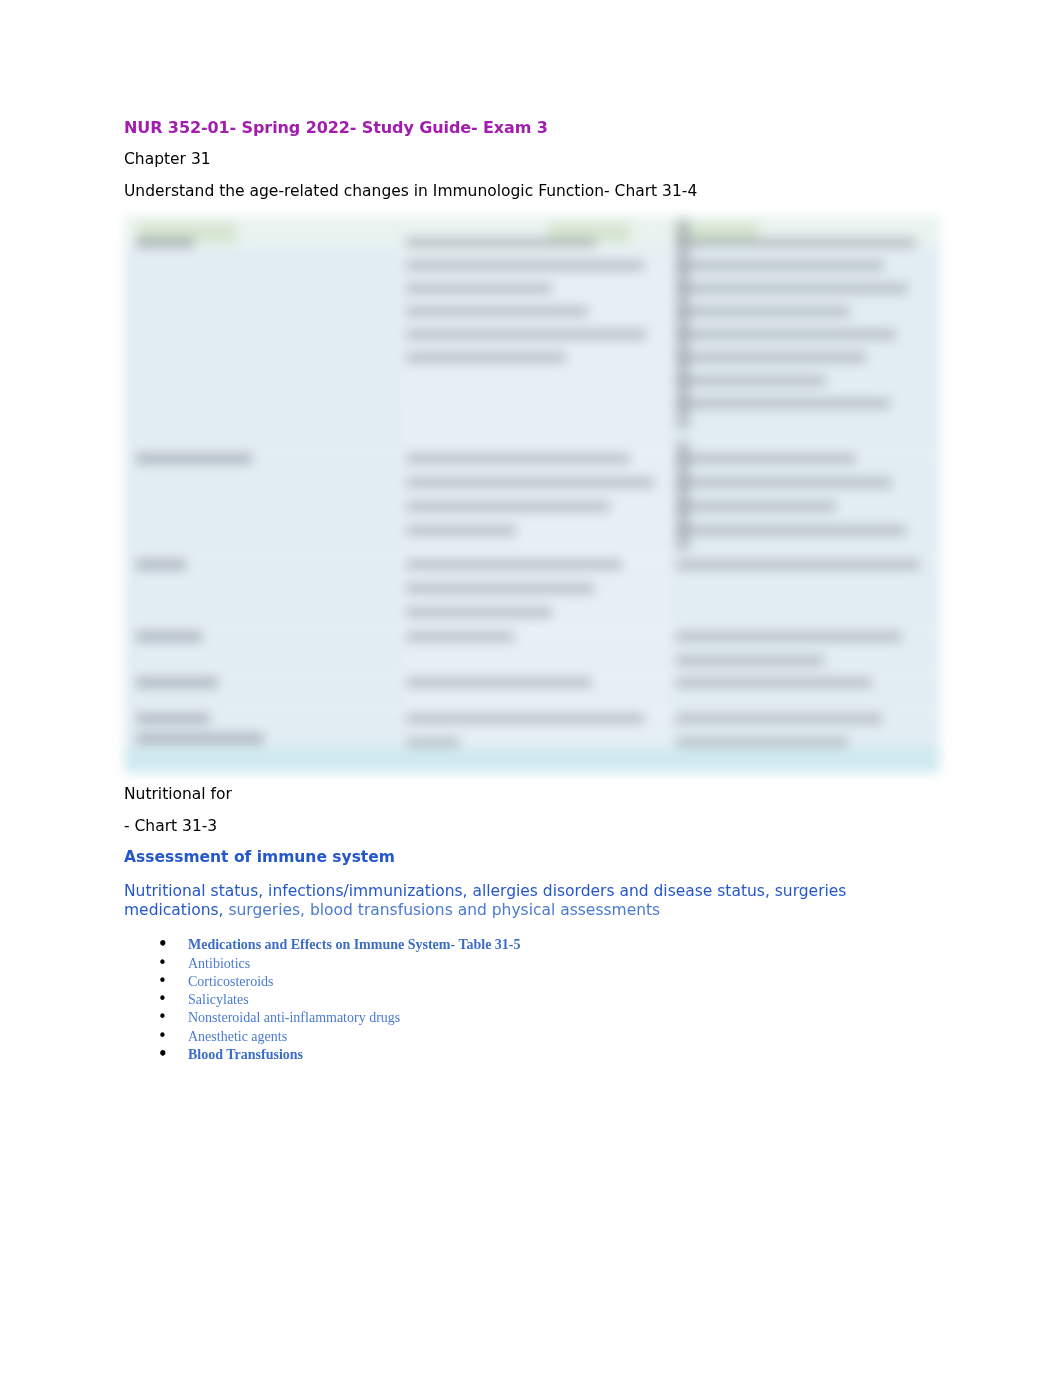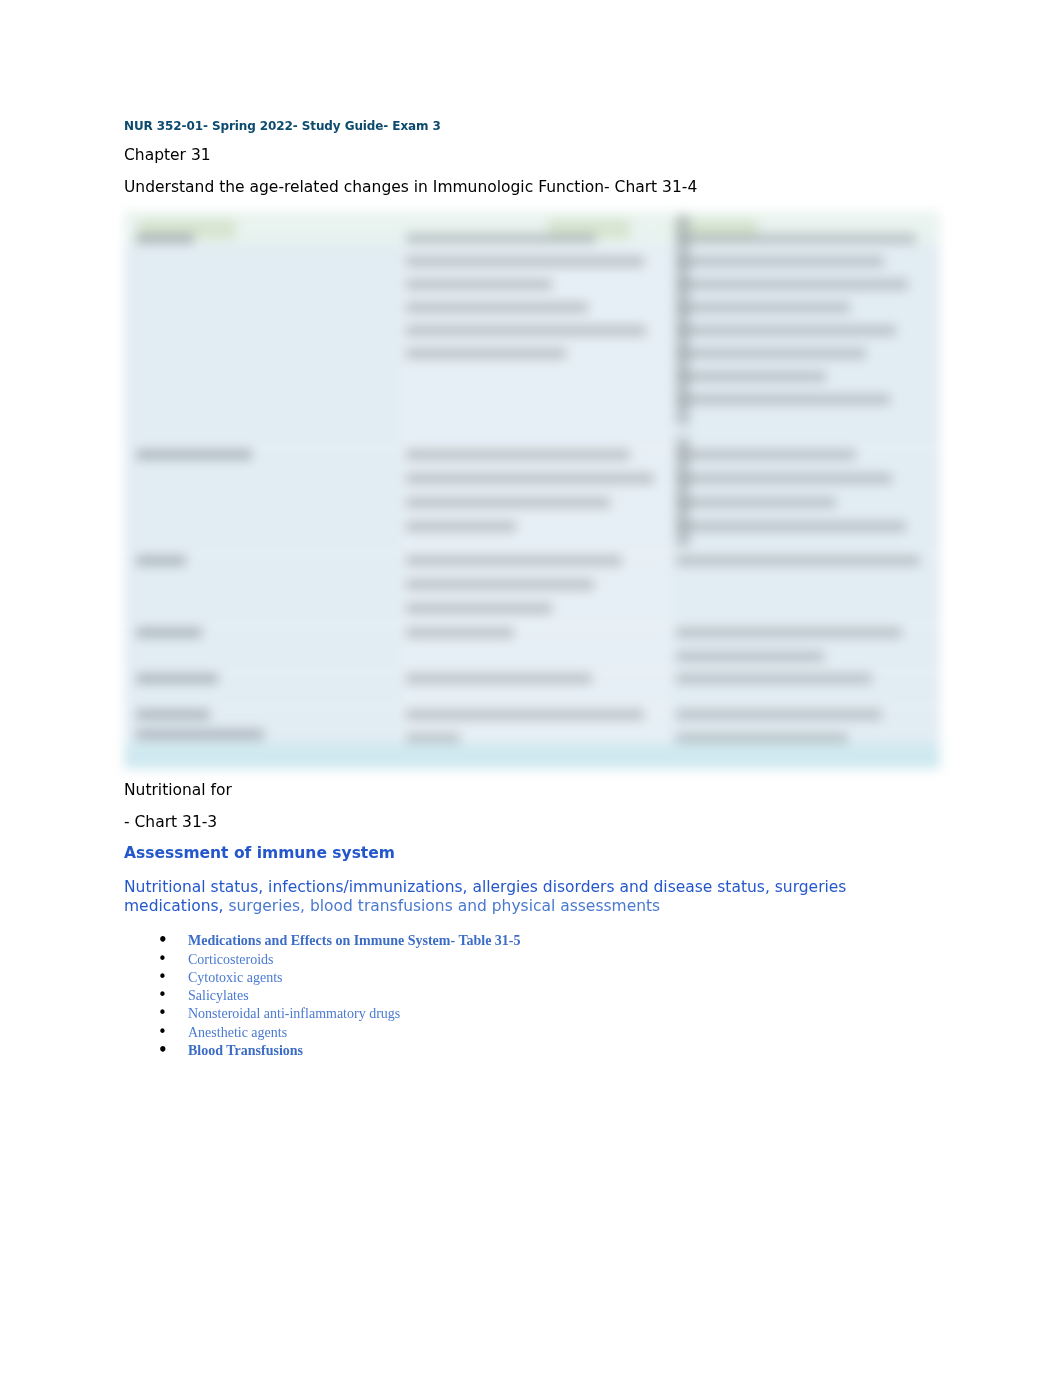--- a/index.html
+++ b/index.html
@@ -22,23 +22,23 @@
   }
 
   .doc-body {
     position: absolute;
     left: 124px;
     top: 120px;
     width: 820px;
   }
 
   .title {
-    font-size: 12px;
+    font-size: 16px;
     font-weight: bold;
-    color: #0c4a6e;
+    color: #a21caf;
     line-height: 1.0;
     margin: 0 0 16px 0;
     letter-spacing: -0.1px;
   }
 
   .para {
     font-size: 15.5px;
     color: #000000;
     line-height: 1.0;
     margin: 0 0 16px 0;
@@ -235,22 +235,22 @@
 
     <p class="para"> - Chart 31-3</p>
 
     <p class="para blue">Assessment of immune system</p>
 
 
     <p class="para wrapline"><span class="blue-strong">Nutritional status, infections/immunizations, allergies disorders and disease status, surgeries medications,</span><span class="blue-mid"> surgeries, blood transfusions and physical assessments</span></p>
 
     <ul class="medlist">
         <li class="bold">Medications and Effects on Immune System- Table 31-5</li>
+        <li>Antibiotics</li>
         <li>Corticosteroids</li>
-        <li>Cytotoxic agents</li>
         <li>Salicylates</li>
         <li>Nonsteroidal anti-inflammatory drugs</li>
         <li>Anesthetic agents</li>
         <li class="bold">Blood Transfusions</li>
       </ul>
 
   </div>
 </div>
 
 </body></html>

